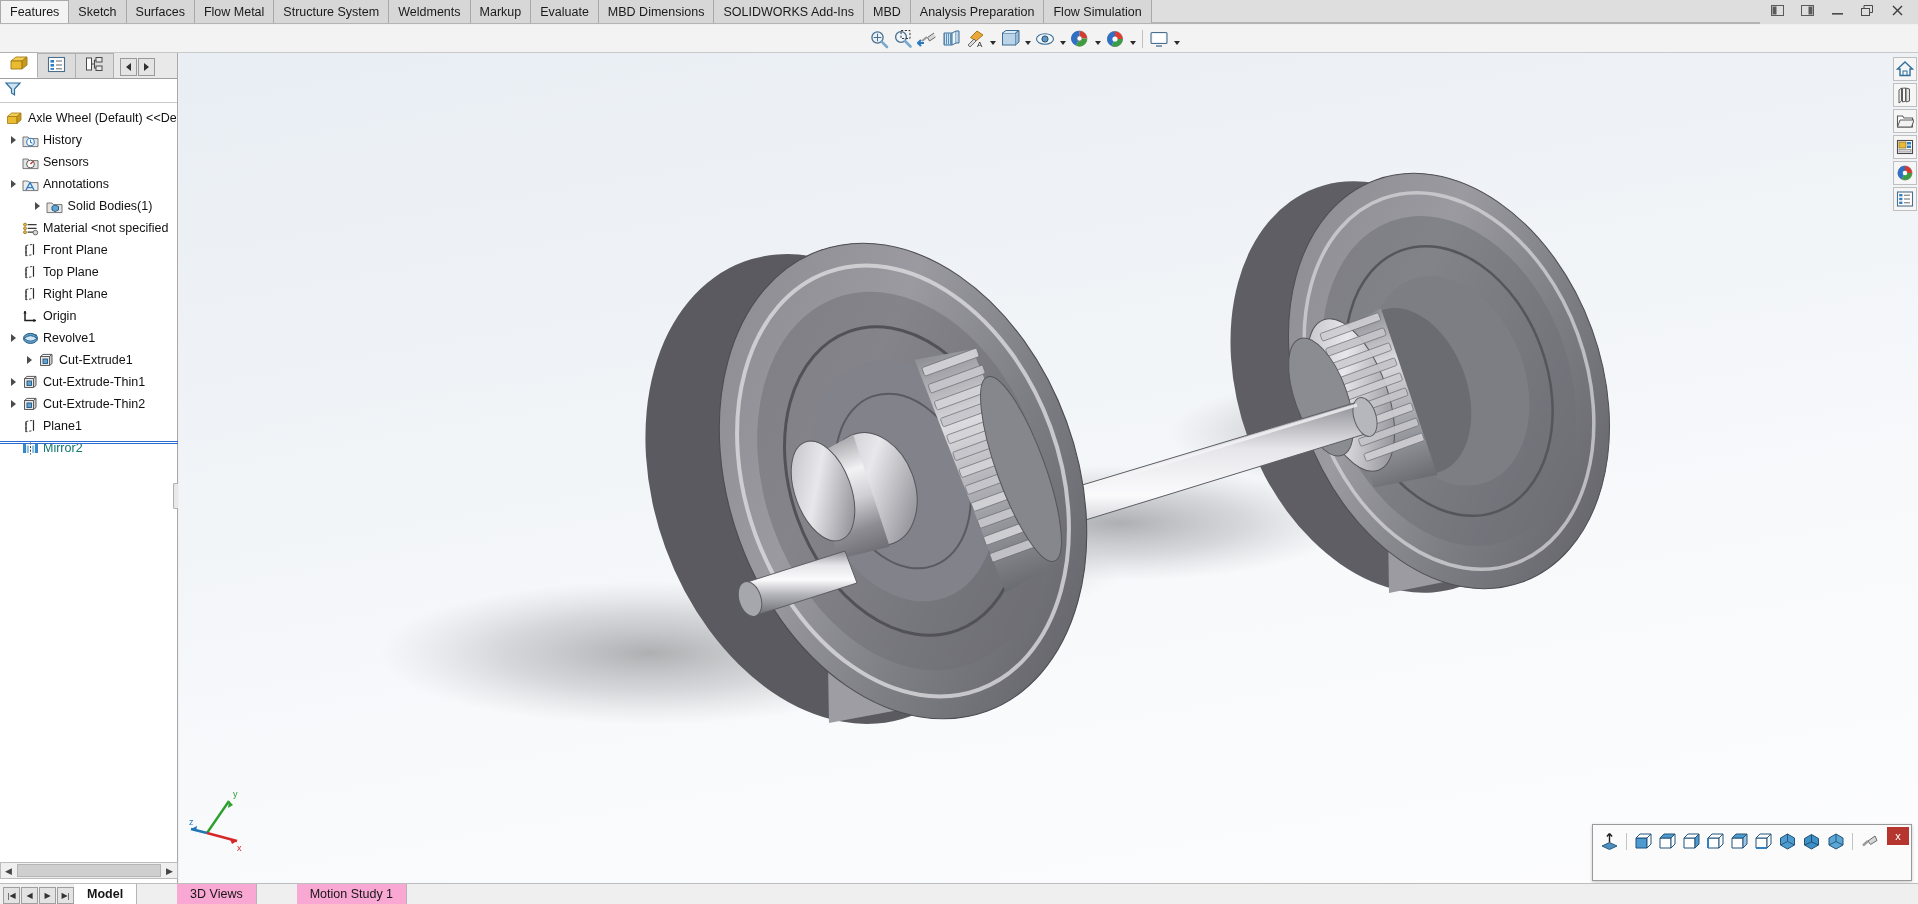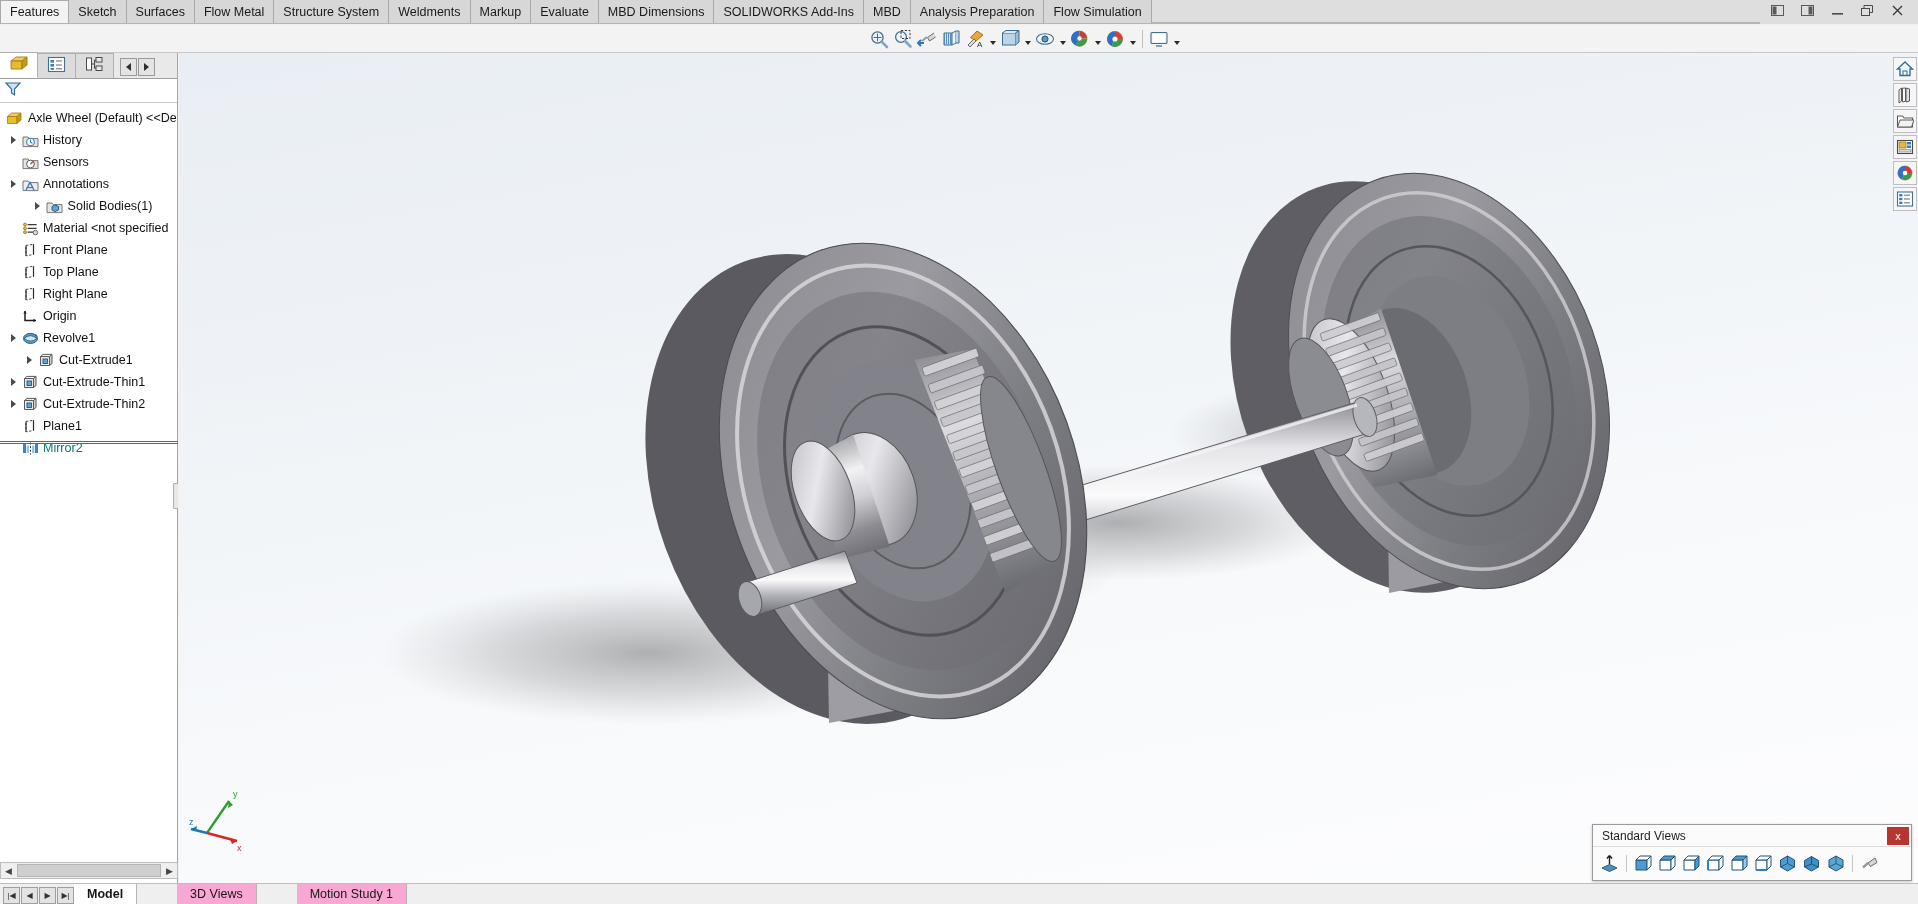--- a/index.html
+++ b/index.html
@@ -765,21 +765,20 @@
         <rect x="1.5" y="2" width="15" height="14" fill="#fff" stroke="#4a6e8c" stroke-width="1.1"></rect>
         <rect x="3.2" y="4" width="3.2" height="2.4" fill="#2f7ec4"></rect>
         <rect x="3.2" y="7.8" width="3.2" height="2.4" fill="#2f7ec4"></rect>
         <rect x="3.2" y="11.6" width="3.2" height="2.4" fill="#2f7ec4"></rect>
         <path d="M8 5.2 h6 M8 9 h6 M8 12.8 h6" stroke="#666" stroke-width="1"></path>
       </svg>
   </div>
 </div>
 
 <div id="std-views">
-  <div id="sv-title">Standard Views</div>
   <div id="sv-close">x</div>
   <div id="sv-icons">
 
     <div class="svi">
       <svg width="19" height="19" viewBox="0 0 19 19">
         <path d="M9.5 1.5 v9 M9.5 1.5 l-2.6 3 M9.5 1.5 l2.6 3" stroke="#1f1f1f" stroke-width="1.4" fill="none"></path>
         <path d="M2 14 L9.5 10.5 L17 14 L9.5 17.5 Z" fill="#4e8fc0" stroke="#2a5b80" stroke-width="1"></path>
       </svg>
     </div>
     <div class="sv-sep"></div>

